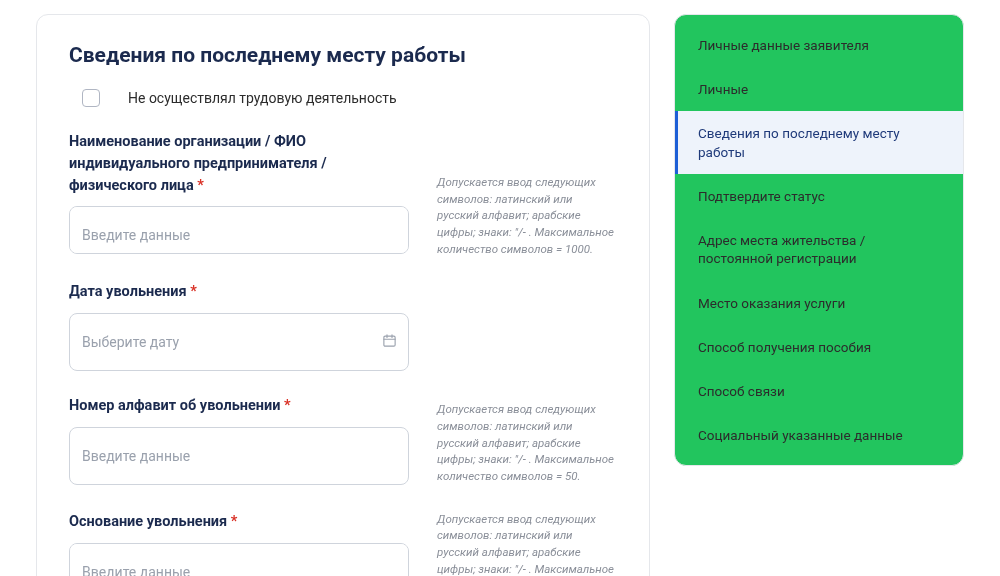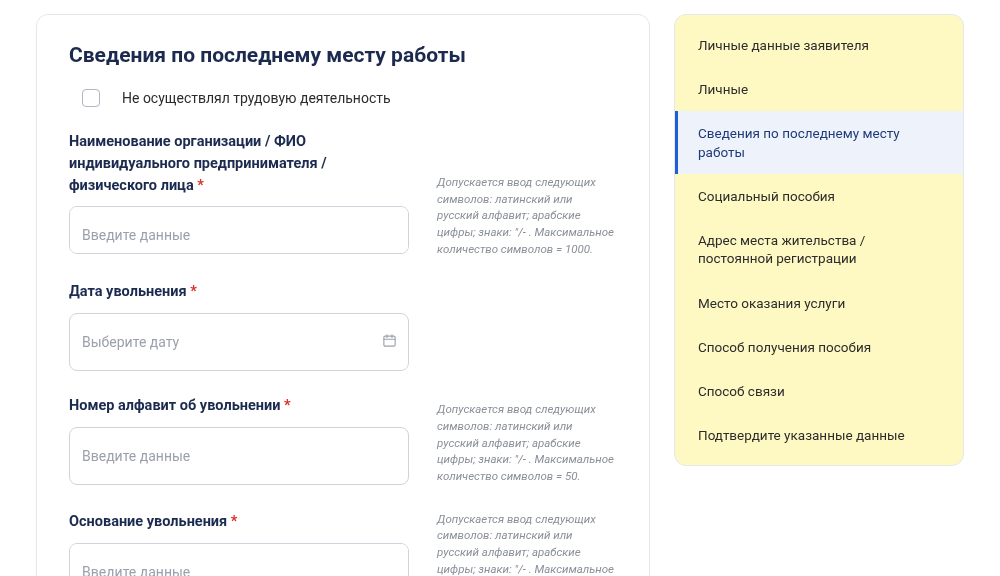--- a/index.html
+++ b/index.html
@@ -19,33 +19,33 @@
     flex: 1;
     border: 1px solid #e5e7eb;
     border-radius: 12px;
     padding: 28px 32px 32px 32px;
     background: #fff;
   }
   .sidebar-card {
     width: 290px;
     border: 1px solid #e5e7eb;
     border-radius: 12px;
-    background: #fef9c3;
+    background: #22c55e;
     padding: 8px 0;
   }
   h1.title {
     font-size: 21px;
     font-weight: 700;
     color: #1b2a4e;
     margin-bottom: 22px;
   }
   .checkbox-row {
     display: flex;
     align-items: center;
-    gap: 22px;
+    gap: 28px;
     margin-bottom: 24px;
     padding-left: 13px;
   }
   .checkbox {
     width: 18px;
     height: 18px;
     border: 1.5px solid #b0b6c3;
     border-radius: 4px;
     cursor: pointer;
     background: #fff;
@@ -202,32 +202,32 @@
     <div class="side-item">
       <span>Личные данные заявителя</span>
     </div>
     <div class="side-item">
       <span>Личные</span>
     </div>
     <div class="side-item active">
       <span>Сведения по последнему месту работы</span>
     </div>
     <div class="side-item">
-      <span>Социальный пособия</span>
+      <span>Подтвердите статус</span>
     </div>
     <div class="side-item">
       <span>Адрес места жительства / постоянной регистрации</span>
     </div>
     <div class="side-item">
       <span>Место оказания услуги</span>
     </div>
     <div class="side-item">
       <span>Способ получения пособия</span>
     </div>
     <div class="side-item">
       <span>Способ связи</span>
     </div>
     <div class="side-item">
-      <span>Подтвердите указанные данные</span>
+      <span>Социальный указанные данные</span>
     </div>
   </div>
 
 </div>
 
 </body></html>

